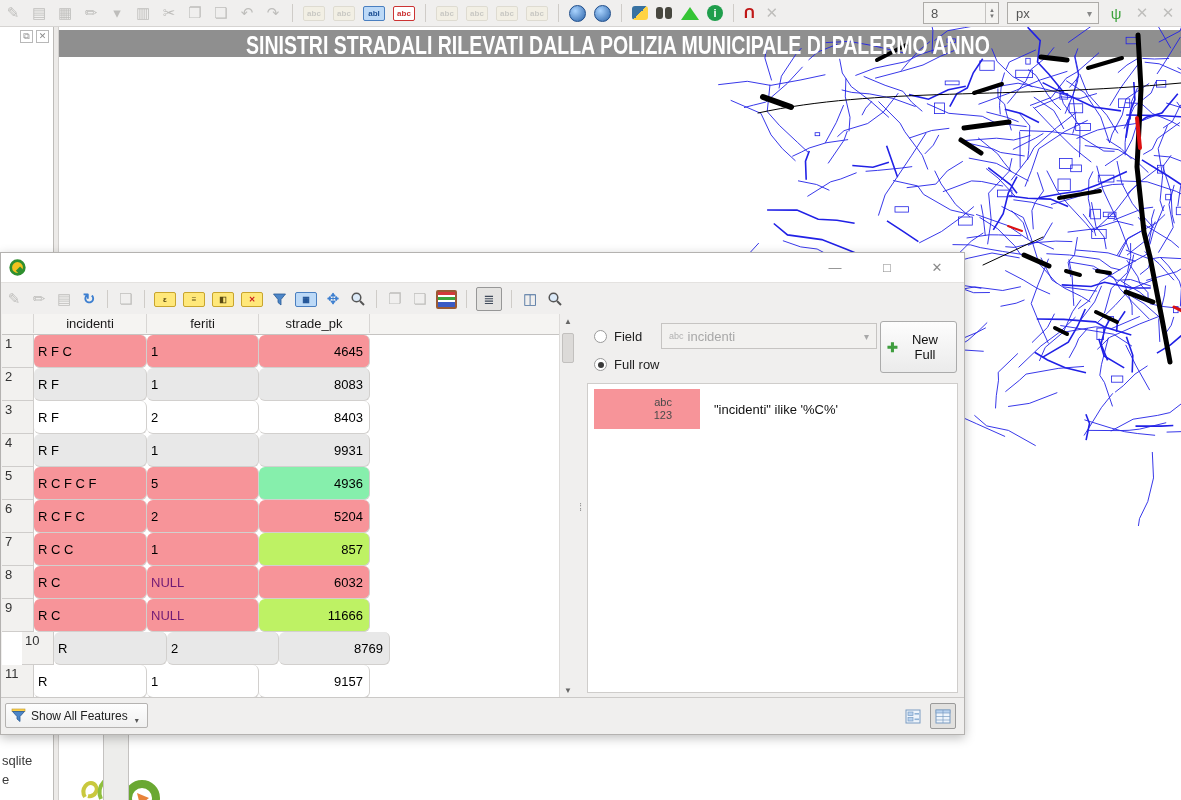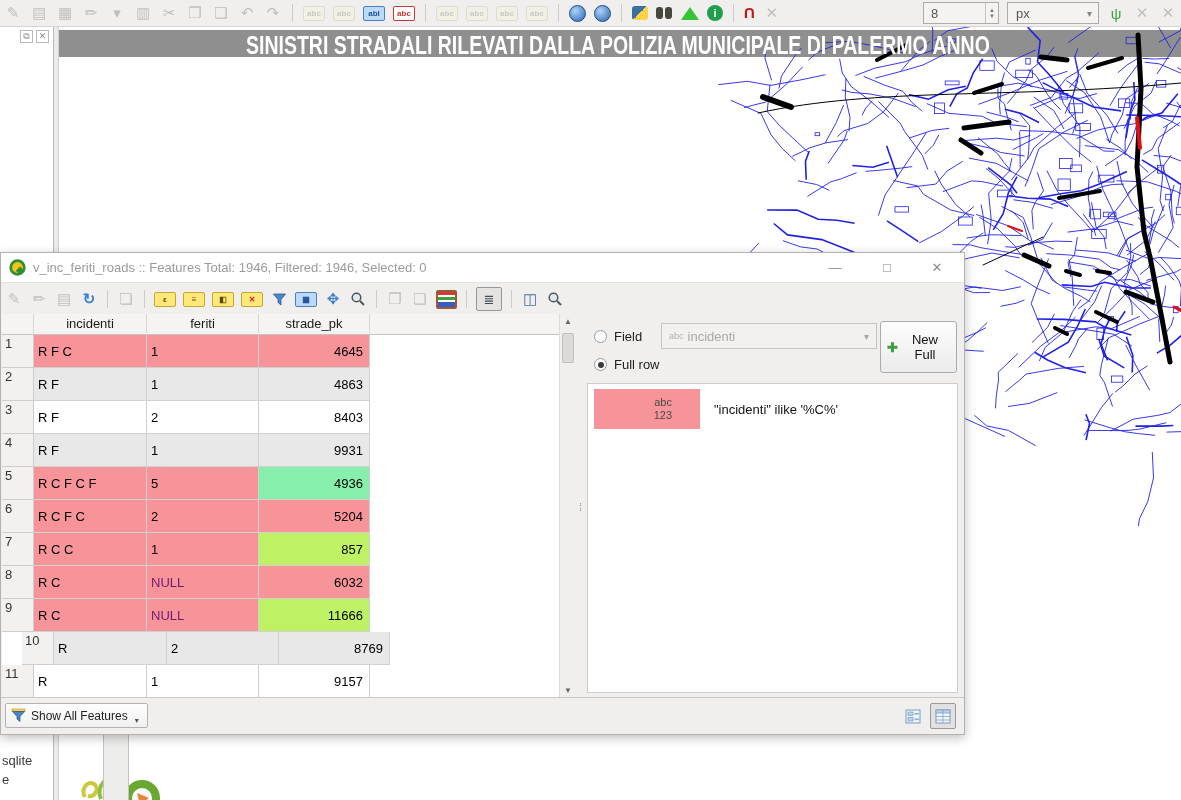--- a/index.html
+++ b/index.html
@@ -66,21 +66,21 @@
 
   
   #table{position:absolute;left:1px;top:61px;width:557px;height:385px;background:#fff;overflow:hidden;}
   #thead{position:absolute;left:0;top:0;width:557px;height:20px;background:#f5f4f2;border-bottom:1px solid #c6c4c2;}
   .th{position:absolute;top:0;height:19px;border-right:1px solid #d8d6d4;display:flex;align-items:center;
        justify-content:center;font-size:13px;color:#1a1a1a;background:#f5f4f2;box-sizing:border-box;}
   .tr{position:absolute;left:0;width:557px;height:33px;display:flex;}
   .rowhdr{width:32px;box-sizing:border-box;background:#f2f1ef;border-right:1px solid #cfcdcb;border-bottom:1px solid #cfcdcb;
        font-size:13px;color:#333;padding:1px 0 0 3px;}
   .td{box-sizing:border-box;border-right:1px solid #d2d0ce;border-bottom:1px solid #d2d0ce;
-       display:flex;align-items:center;padding:0 4px;font-size:13px;color:#000;}
+       display:flex;align-items:center;padding:0 4px;font-size:13px;color:#000;border-radius:6px;}
   .td.num{justify-content:flex-end;padding-right:6px;}
   .td.nullv{color:#701a75;}
 
   
   #vscroll{position:absolute;left:558px;top:61px;width:16px;height:385px;background:#f0efee;border-left:1px solid #dddbd9;}
   #vscroll .sbtn{height:16px;text-align:center;font-size:8px;color:#666;line-height:16px;}
   #vscroll .thumb{margin:3px 2px 0 2px;height:28px;background:#dcdad8;border:1px solid #c2c0be;border-radius:2px;}
   #vscroll .sdown{position:absolute;bottom:0;width:100%;}
   #splitter{position:absolute;left:575px;top:61px;width:9px;height:385px;color:#999;display:flex;align-items:center;justify-content:center;
        font-size:11px;letter-spacing:0;}
@@ -494,21 +494,20 @@
   </div>
   <div id="panel-strip"></div>
 
   <div id="dialog">
     <div class="titlebar">
       <svg width="17" height="17" viewBox="0 0 20 20">
         <circle cx="10" cy="10" r="7" fill="#f2c21e"></circle>
         <circle cx="10" cy="10" r="8" fill="none" stroke="#2f8f2f" stroke-width="3.2"></circle>
         <rect x="10" y="10" width="7" height="7" fill="#2f8f2f" transform="rotate(45 13 13)"></rect>
       </svg>
-      <span class="title">v_inc_feriti_roads :: Features Total: 1946, Filtered: 1946, Selected: 0</span>
       <span class="winbtn" id="btn-min">—</span>
       <span class="winbtn" id="btn-max">□</span>
       <span class="winbtn" id="btn-close">✕</span>
     </div>
 
     <div id="dlg-toolbar">
         <span class="tbi dim">✎</span>
         <span class="tbi dim">✏</span>
         <span class="tbi dim">▤</span>
         <span class="tbi" style="color: rgb(61, 127, 208); font-weight: bold;">↻</span>
@@ -559,21 +558,21 @@
           <div class="tr" style="top: 21px;">
             <div class="rowhdr">1</div>
             <div class="td " style="width: 113px; background: rgb(247, 148, 153);">R F C</div>
             <div class="td " style="width: 112px; background: rgb(247, 148, 153);">1</div>
             <div class="td num" style="width: 111px; background: rgb(247, 148, 153);">4645</div>
           </div>
           <div class="tr" style="top: 54px;">
             <div class="rowhdr">2</div>
             <div class="td " style="width: 113px; background: rgb(232, 232, 232);">R F</div>
             <div class="td " style="width: 112px; background: rgb(232, 232, 232);">1</div>
-            <div class="td num" style="width: 111px; background: rgb(232, 232, 232);">4863</div>
+            <div class="td num" style="width: 111px; background: rgb(232, 232, 232);">8083</div>
           </div>
           <div class="tr" style="top: 87px;">
             <div class="rowhdr">3</div>
             <div class="td " style="width: 113px; background: rgb(255, 255, 255);">R F</div>
             <div class="td " style="width: 112px; background: rgb(255, 255, 255);">2</div>
             <div class="td num" style="width: 111px; background: rgb(255, 255, 255);">8403</div>
           </div>
           <div class="tr" style="top: 120px;">
             <div class="rowhdr">4</div>
             <div class="td " style="width: 113px; background: rgb(232, 232, 232);">R F</div>

